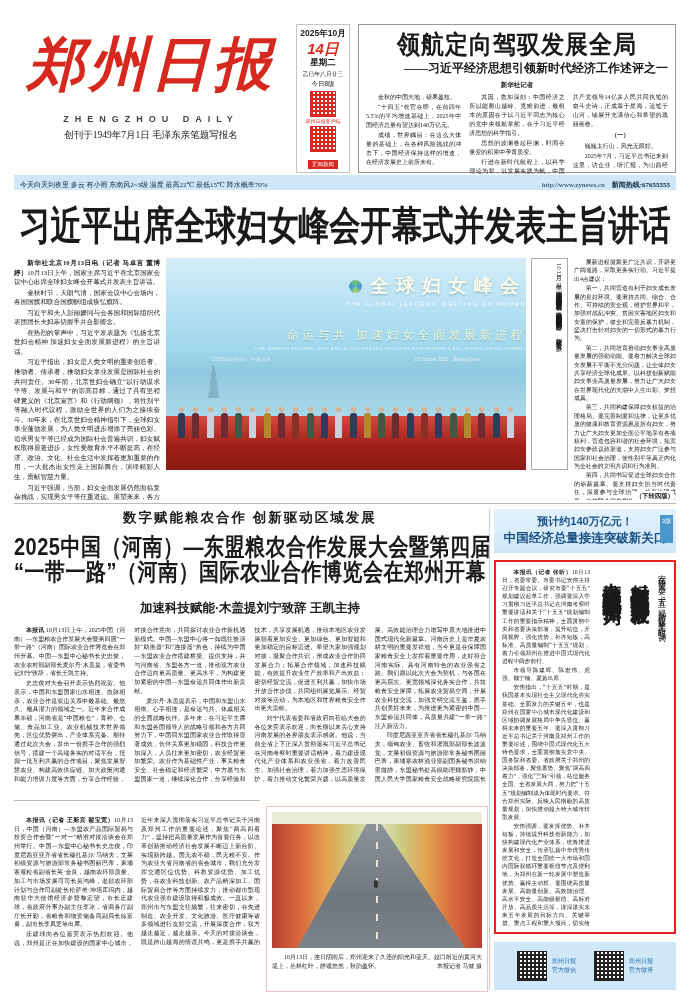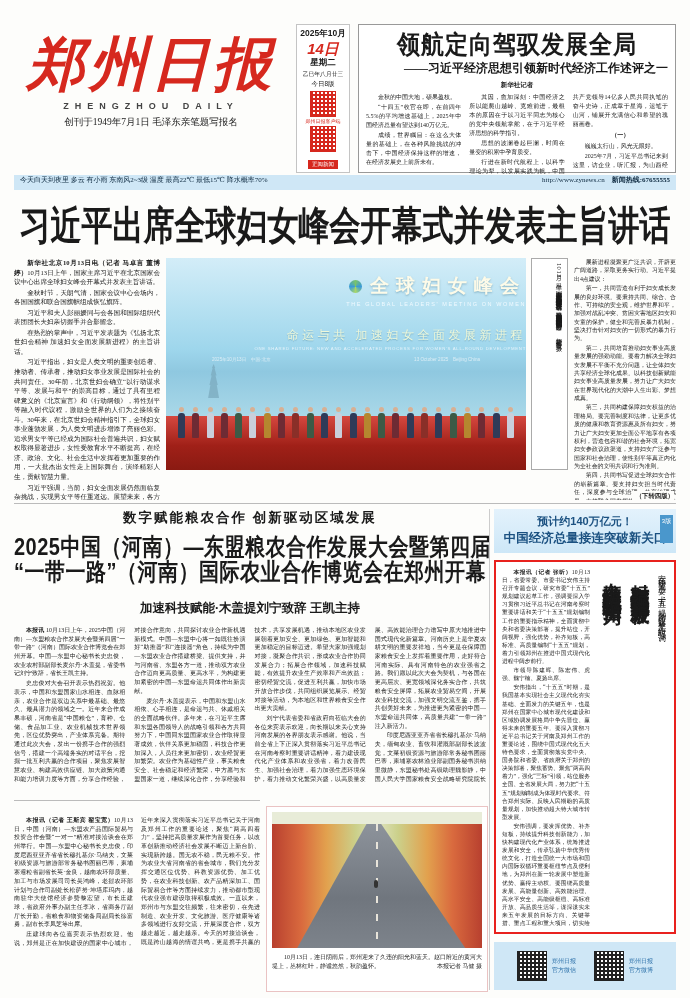--- a/index.html
+++ b/index.html
@@ -7,21 +7,21 @@
     --light_blue:#cfe7f6; --dark_blue_text:#1b5181; --tag_blue:#4a97cc;
   }
   *{margin:0;padding:0;box-sizing:border-box}
   body{width:690px;height:998px;background:#e9e9e9;font-family:"Liberation Serif","DejaVu Serif",serif;color:#1a1a1a}
   .page{position:relative;width:690px;height:998px;background:#fdfdfb;overflow:hidden}
   .sans{font-family:"Liberation Sans","DejaVu Sans",sans-serif}
   p{text-indent:2em;margin:0 0 1px 0}
   
   .masthead{position:absolute;left:10px;top:20px;width:282px;text-align:center}
   .logo{font-size:58px;font-weight:bold;font-style:italic;color:var(--masthead_red);letter-spacing:4px;line-height:66px;margin-top:12px}
-  .logo-en{font-size:9px;letter-spacing:6px;color:#444;font-weight:bold;margin-top:3px}
+  .logo-en{font-size:9px;letter-spacing:6px;color:#444;font-weight:bold;margin-top:16px}
   .founded{font-size:9.5px;margin-top:5px;color:#222}
   .datebox{position:absolute;left:296px;top:24px;width:54px;height:149px;border:1px solid #c4c4c4;text-align:center;padding:3px 2px;background:#fff}
   .d1{font-size:8.5px;font-weight:bold}
   .d2{font-size:15px;font-weight:bold;font-style:italic;color:var(--masthead_red);line-height:17px}
   .d3{font-size:8.5px;font-weight:bold}
   .d4{font-size:5.8px;margin-top:1px}
   .d5{font-size:6.5px;margin-top:1px}
   .qr{width:26px;height:26px;margin:2px auto 0;background:
       repeating-linear-gradient(0deg,currentColor 0 2px,transparent 2px 4px),
       repeating-linear-gradient(90deg,currentColor 0 2px,#fff 2px 4px);border:1px solid currentColor}
@@ -33,21 +33,21 @@
   .ta-title{font-size:23px;font-weight:900;text-align:center;transform:scaleY(1.1);transform-origin:top;line-height:26px;letter-spacing:1px}
   .ta-sub{font-size:12px;font-weight:bold;text-align:right;margin-top:4px}
   .ta-byline{font-size:6.5px;font-weight:bold;text-align:center;margin:4px 0 3px}
   .ta-body{column-count:3;column-gap:8px;font-size:6px;line-height:1.5;text-align:justify;height:86px;overflow:hidden}
   .center-mark{text-align:center;text-indent:0;font-weight:bold;margin:2px 0}
   
   .info-row{position:absolute;left:14px;top:152px;width:336px;height:20px;display:flex;align-items:center;gap:7px}
   .slogan{font-size:11.5px;font-weight:900;color:var(--brand_blue);letter-spacing:1px;white-space:nowrap}
   .org,.pubno,.postal{font-size:5.5px;line-height:1.35;color:#333;white-space:nowrap}
   .pubno,.postal{border-left:1px solid #999;padding-left:7px}
-  .weather-strip{position:absolute;left:14px;top:175px;width:662px;height:15px;background:var(--light_blue);display:flex;justify-content:space-between;align-items:flex-start;padding:0 6px;font-size:7px;color:#0e2a40}
+  .weather-strip{position:absolute;left:14px;top:175px;width:662px;height:15px;background:var(--light_blue);display:flex;justify-content:space-between;align-items:flex-end;padding:0 6px;font-size:7px;color:#0e2a40}
   .hotline b{color:#0e2a40}
   
   .lead-headline{position:absolute;left:14px;top:198px;width:662px;font-size:31px;font-weight:900;text-align:center;line-height:44px;letter-spacing:0;transform:scaleY(1.28);transform-origin:top;white-space:nowrap}
   .lead-left{position:absolute;left:14px;top:258px;width:146px;height:242px;font-size:6.6px;line-height:1.45;text-align:justify;overflow:hidden}
   .photo-main{position:absolute;left:166px;top:258px;width:360px;height:212px;overflow:hidden;background:#9fd4ea}
   .backdrop{position:relative;height:158px;background:linear-gradient(180deg,#d3edf8 0%,#b4e0f1 34%,#9ed6ec 58%,#8fc8e0 72%,#a9d8e8 100%);text-align:right}
   .pt1{padding-top:15px;font-size:19px;font-weight:bold;letter-spacing:7px;color:#fdfbe9;text-shadow:0 1px 2px rgba(20,80,110,.35)}
   .globe{display:inline-block;width:13px;height:13px;border-radius:50%;background:conic-gradient(#7ac36a,#3a9ad9,#a8d66a,#3a9ad9,#7ac36a);vertical-align:middle;margin-right:8px}
   .pt2{font-size:5.5px;letter-spacing:1.6px;color:#f0faff;margin-top:2px}
   .pt3{font-size:12px;font-weight:normal;letter-spacing:3.5px;color:#eef8da;margin-top:20px;text-shadow:0 1px 1px rgba(20,80,110,.3)}

